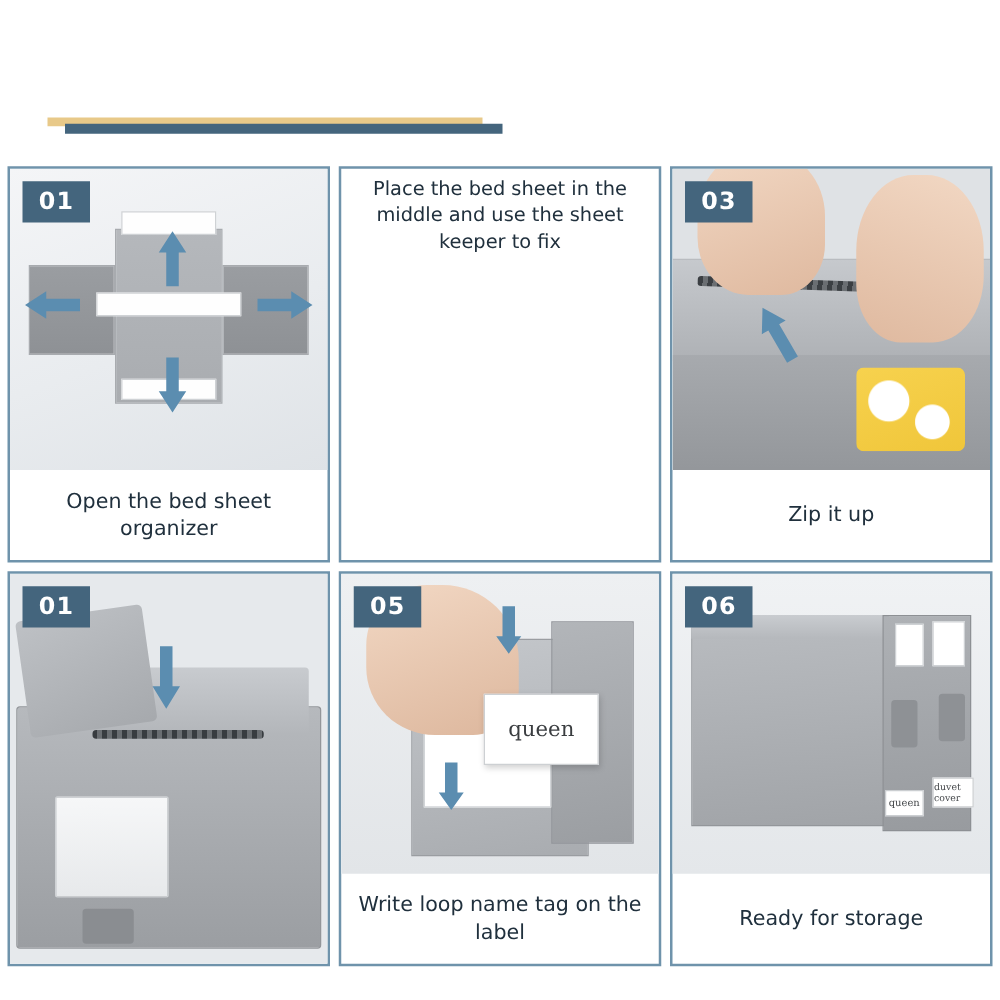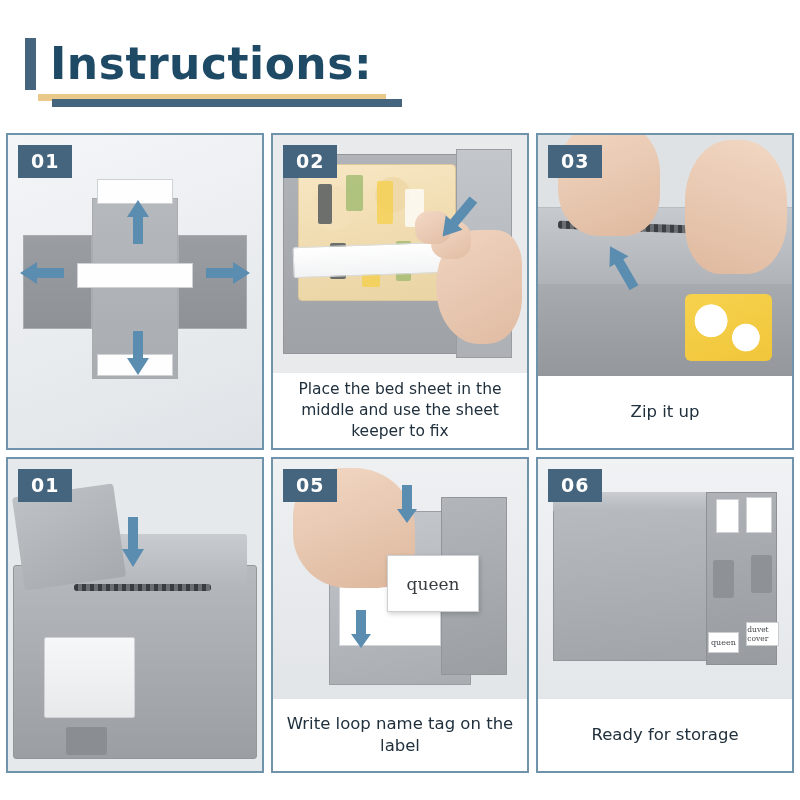--- a/index.html
+++ b/index.html
@@ -278,24 +278,20 @@
   .p6-handle {
     position: absolute; background: #8e9195; border-radius: 3px;
   }
 </style>
 </head>
 <body>
 
 <div class="page">
 
   <div class="header">
-    <div class="title-block">
-      <div class="title-bar-left"></div>
-      <div class="title-text">Instructions:</div>
-    </div>
     <div class="title-underline-gold"></div>
     <div class="title-underline-blue"></div>
   </div>
 
   <div class="grid">
 
     <div class="panel">
       <div class="photo">
         <div class="p1-bg"></div>
         <div class="p1-sheet p1-center"></div>
@@ -321,49 +317,24 @@
           </svg>
         </div>
         <div class="arrow" style="left:46%; top:62%;">
           <svg width="26" height="48" viewBox="0 0 26 48">
             <path d="M13 46 L2 29 L8 29 L8 2 L18 2 L18 29 L24 29 Z" fill="#5b8db0"></path>
           </svg>
         </div>
 
         <div class="badge">01</div>
       </div>
-    </div>
-
-    <div class="panel">
-      <div class="photo">
-        <div class="p2-bg"></div>
-        <div class="p2-box"></div>
-        <div class="p2-box-wall"></div>
-        <div class="p2-blanket">
-          <div class="p2-motif" style="left:12%;top:14%;width:9%;height:30%;"></div>
-          <div class="p2-motif g" style="left:30%;top:8%;width:11%;height:26%;"></div>
-          <div class="p2-motif y" style="left:50%;top:12%;width:10%;height:32%;"></div>
-          <div class="p2-motif w" style="left:68%;top:18%;width:12%;height:28%;"></div>
-          <div class="p2-motif" style="left:20%;top:58%;width:10%;height:26%;"></div>
-          <div class="p2-motif y" style="left:40%;top:62%;width:12%;height:28%;"></div>
-          <div class="p2-motif g" style="left:62%;top:56%;width:10%;height:30%;"></div>
-        </div>
-        <div class="p2-strap"></div>
-        <div class="p2-hand"></div>
-        <div class="p2-finger" style="right:22%; top:36%; width:16%; height:16%;"></div>
-        <div class="p2-finger" style="right:30%; top:32%; width:14%; height:14%;"></div>
-
-        <div class="arrow" style="right:22%; top:24%; transform:rotate(40deg);">
-          <svg width="26" height="52" viewBox="0 0 26 52">
-            <path d="M13 50 L2 32 L8 32 L8 2 L18 2 L18 32 L24 32 Z" fill="#5b8db0"></path>
-          </svg>
-        </div>
-
-        <div class="badge">02</div>
-      </div>
+      <div class="caption">Open the bed sheet organizer</div>
+    </div>
+
+    <div class="panel">
       <div class="caption small">Place the bed sheet in the middle and use the sheet keeper to fix</div>
     </div>
 
     <div class="panel">
       <div class="photo">
         <div class="p3-bg"></div>
         <div class="p3-lid"></div>
         <div class="p3-body"></div>
         <div class="p3-zip"></div>
         <div class="p3-zip-pull"></div>

